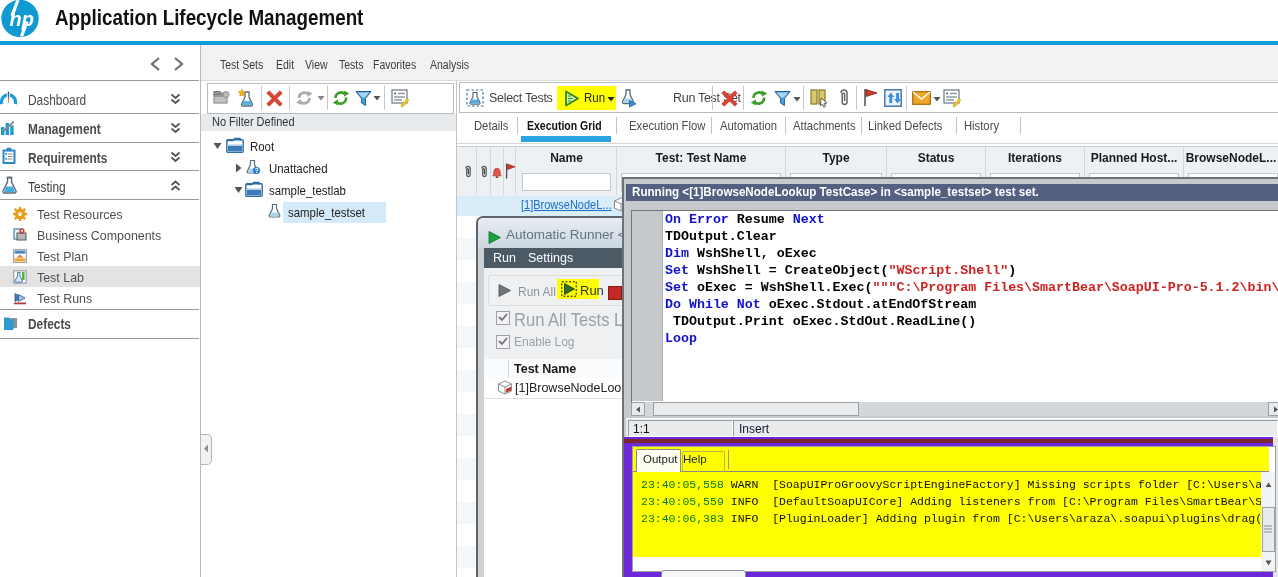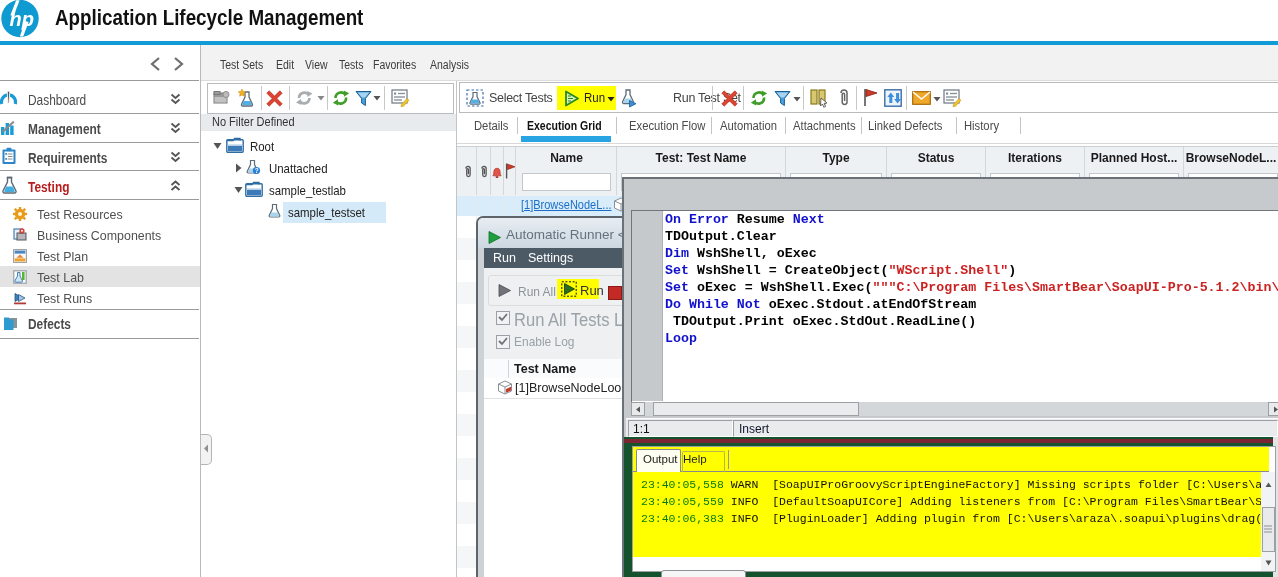--- a/index.html
+++ b/index.html
@@ -87,21 +87,21 @@
 <svg class="ab" style="left:170px;top:151px" width="11" height="12" viewBox="0 0 11 12">
   <polyline points="1.5,1.5 5.5,5 9.5,1.5" fill="none" stroke="#555" stroke-width="1.8"></polyline>
   <polyline points="1.5,6.5 5.5,10 9.5,6.5" fill="none" stroke="#555" stroke-width="1.8"></polyline>
 </svg>
 
 <svg class="ab" style="left:1px;top:176px" width="17" height="18" viewBox="0 0 17 18">
   <path d="M6.5 1.5 L10.5 1.5 L10.5 6 L15 15 A1.5 1.5 0 0 1 13.6 17 L3.4 17 A1.5 1.5 0 0 1 2 15 L6.5 6 Z" fill="#fff" stroke="#5a6a74" stroke-width="1.4"></path>
   <path d="M5.2 10.5 L11.8 10.5 L13.8 15.2 A0.8 0.8 0 0 1 13 16 L4 16 A0.8 0.8 0 0 1 3.2 15.2 Z" fill="#45aee0"></path>
   <rect x="5.8" y="0.8" width="5.4" height="1.6" fill="#5a6a74"></rect>
 </svg>
-<div class="ab" style="left:28px;top:178.5px;font-size:14px;font-weight:bold;color:#b91c1c"><span class="m85" style="display:inline-block">Testing</span></div>
+<div class="ab" style="left:28px;top:178.5px;font-size:14px;font-weight:normal;color:#404040"><span class="m85" style="display:inline-block">Testing</span></div>
 <svg class="ab" style="left:170px;top:180px" width="11" height="12" viewBox="0 0 11 12">
   <polyline points="1.5,5 5.5,1.5 9.5,5" fill="none" stroke="#555" stroke-width="1.8"></polyline>
   <polyline points="1.5,10 5.5,6.5 9.5,10" fill="none" stroke="#555" stroke-width="1.8"></polyline>
 </svg>
 
 <svg class="ab" style="left:13px;top:207px" width="14" height="14" viewBox="0 0 14 14">
   <circle cx="7" cy="7" r="5.2" fill="#e89b1a"></circle>
   <circle cx="7" cy="7" r="2" fill="#fff8e0"></circle>
   <g fill="#e89b1a">
       <rect x="5.8" y="0" width="2.4" height="2.6"></rect>
@@ -477,20 +477,23 @@
   <svg class="ab" style="left:19px;top:162px" width="16" height="17" viewBox="0 0 16 17">
     <path d="M8 1 L14.5 4 L14.5 11 L8 14 L1.5 11 L1.5 4 Z" fill="#fff" stroke="#8a9096" stroke-width="1"></path>
     <path d="M1.5 4 L8 7 L14.5 4 M8 7 L8 14" fill="none" stroke="#8a9096" stroke-width="1"></path>
     <path d="M9 9 L14 6.8 L14 10.5 L9 12.8 Z" fill="#c83a2a"></path>
   </svg>
   <div class="ab" style="left:37px;top:163px;font-size:12.5px;color:#222;white-space:nowrap">[1]BrowseNodeLookup Te</div>
 </div>
 
 <div class="ab" id="codewin" style="left:622px;top:177px;width:656px;height:263px;background:#c6cacd;border-left:2px solid #6b7178;border-top:2px solid #6b7178;box-sizing:border-box">
 
+  <div class="ab" style="left:2px;top:4.5px;width:652px;height:17px;background:#536080;color:#fff;font-size:12.5px;font-weight:bold">
+    <span style="position:absolute;left:6px;top:1px;white-space:nowrap;display:inline-block;transform:scaleX(.93);transform-origin:0 0">Running &lt;[1]BrowseNodeLookup TestCase&gt; in &lt;sample_testset&gt; test set.</span>
+  </div>
 
   <div class="ab" style="left:7px;top:31px;width:649px;height:192px;background:#fff;border-left:1.5px solid #70767c;border-top:1.5px solid #70767c;box-sizing:border-box">
     <div class="ab" style="left:0;top:0;width:30px;height:190px;background:#c5c9cb;border-right:1px solid #aeb2b4"></div>
   </div>
   <div class="ab mono" id="code" style="left:41px;top:31.5px;font-size:13.3px;line-height:17px;font-weight:bold;color:#000;white-space:pre"><div><span style="color:#1111cc">On Error</span> Resume <span style="color:#1111cc">Next</span></div><div>TDOutput.Clear</div><div><span style="color:#1111cc">Dim</span> WshShell, oExec</div><div><span style="color:#1111cc">Set</span> WshShell = CreateObject(<span style="color:#cc2222">"WScript.Shell"</span>)</div><div><span style="color:#1111cc">Set</span> oExec = WshShell.Exec(<span style="color:#cc2222">"""C:\Program Files\SmartBear\SoapUI-Pro-5.1.2\bin\</span></div><div><span style="color:#1111cc">Do While Not</span> oExec.Stdout.atEndOfStream</div><div> TDOutput.Print oExec.StdOut.ReadLine()</div><div><span style="color:#1111cc">Loop</span></div></div>
 
   <div class="ab" style="left:7px;top:223px;width:649px;height:14px;background:#d3d7da">
     <span class="ab" style="left:0;top:0;width:14px;height:14px;background:#e8eaec;border:1px solid #9aa0a4;box-sizing:border-box"></span>
     <svg class="ab" style="left:4px;top:3.5px" width="6" height="7" viewBox="0 0 6 7">
         <path d="M5 0.5 L1 3.5 L5 6.5 Z" fill="#555"></path>
@@ -503,21 +506,21 @@
   </div>
 
   <div class="ab" style="left:2px;top:239px;width:654px;height:20px;background:#e9ebed;border-top:1px solid #fff">
     <span class="ab" style="left:2px;top:1px;width:105px;height:17px;border:1px solid #9aa0a4;border-bottom-color:#fff;border-right-color:#fff;box-sizing:border-box"></span>
     <span class="ab" style="left:107px;top:1px;width:545px;height:17px;border:1px solid #9aa0a4;border-bottom-color:#fff;border-right-color:#fff;box-sizing:border-box"></span>
     <span class="ab" style="left:7px;top:3px;font-size:12px;color:#111">1:1</span>
     <span class="ab" style="left:113px;top:3px;font-size:12px;color:#0f172a">Insert</span>
   </div>
 </div>
 
-<div class="ab" id="output" style="left:622px;top:437px;width:656px;height:140px;background:#14532d;border-left:2px solid #6b7178;box-sizing:border-box">
+<div class="ab" id="output" style="left:622px;top:437px;width:656px;height:140px;background:#6d28d9;border-left:2px solid #6b7178;box-sizing:border-box">
   <div class="ab" style="left:0;top:2px;width:649px;height:3.5px;background:#7b2433"></div>
   <div class="ab" style="left:649px;top:0;width:5px;height:140px;background:#e2e4e6"></div>
 
   <div class="ab" style="left:8px;top:9px;width:642px;height:124px;background:#fff;border:1px solid #9aa0a4">
 
     <div class="ab" style="left:0;top:0;width:636px;height:24px;background:#ffff00;border-bottom:1px solid #8a8a8a"></div>
     <div class="ab" style="left:3px;top:2px;width:43px;height:22px;background:#fdfdf0;border:1px solid #8a8a8a;border-bottom:none;border-radius:2px 2px 0 0"></div>
     <span class="ab" style="left:10px;top:6px;font-size:11.5px;color:#222">Output</span>
     <div class="ab" style="left:49px;top:4px;width:41px;height:20px;border:1px solid #b8b84a;border-bottom:none;border-radius:2px 2px 0 0"></div>
     <span class="ab" style="left:50px;top:6px;font-size:11.5px;color:#222">Help</span>

